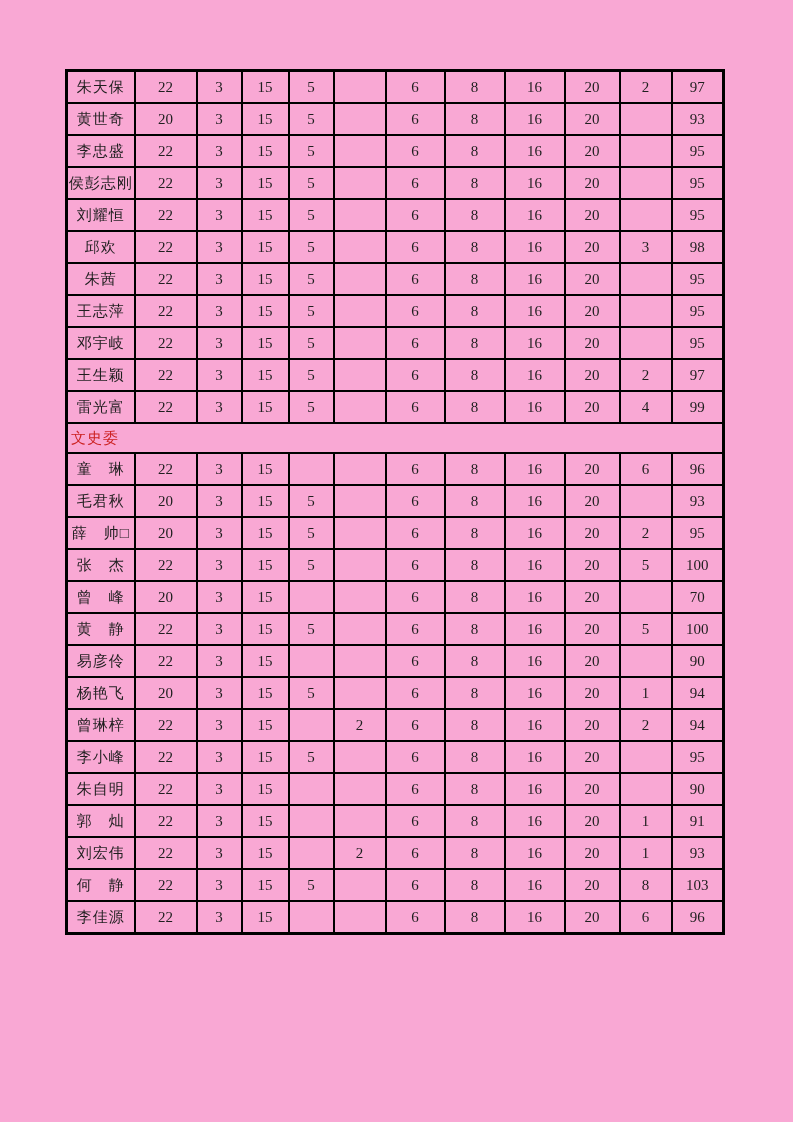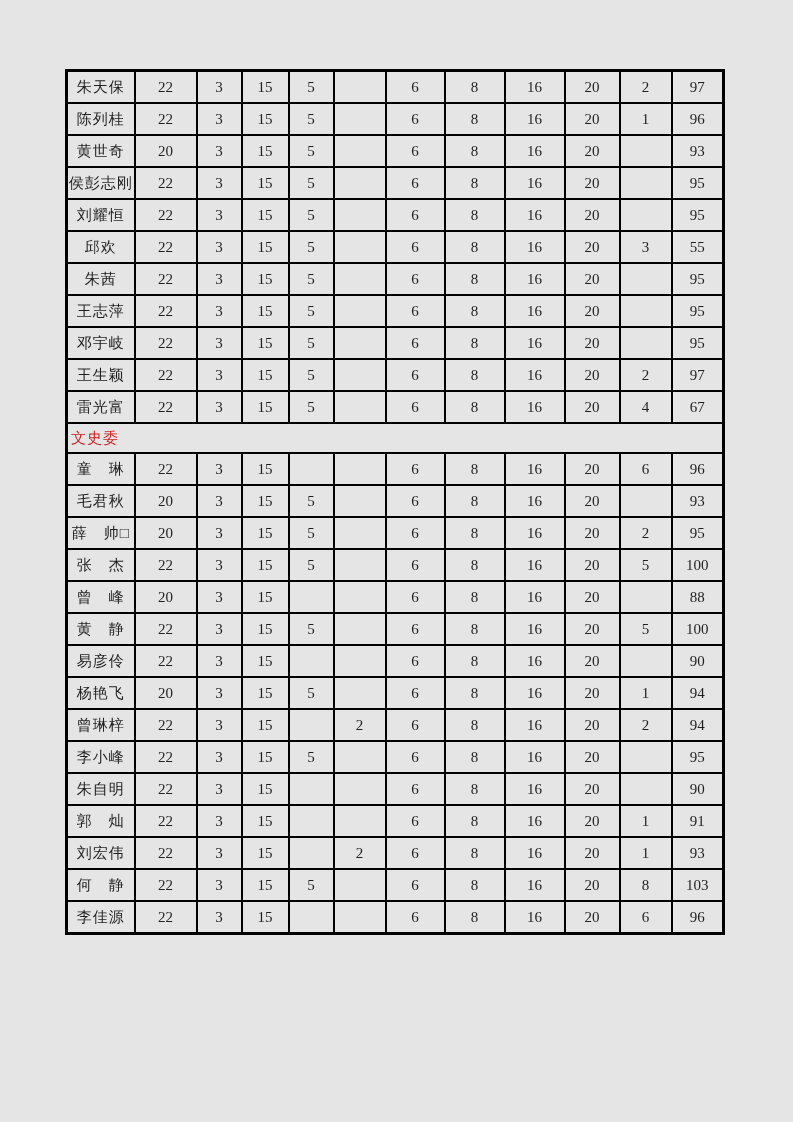--- a/index.html
+++ b/index.html
@@ -8,21 +8,21 @@
     background: #ffffff;
     width: 793px;
     height: 1122px;
     overflow: hidden;
     font-family: "Liberation Serif", "DejaVu Serif", serif;
   }
   .page {
     position: relative;
     width: 793px;
     height: 1122px;
-    background: #e5e5e5;
+    background: #f9a8d4;
   }
   table.score-table {
     position: absolute;
     left: 65px;
     top: 69px;
     width: 657px;
     border-collapse: collapse;
     table-layout: fixed;
   }
   table.score-table, table.score-table td {
@@ -84,48 +84,48 @@
           <td class="score-cell">5</td>
           <td class="score-cell"></td>
           <td class="score-cell">6</td>
           <td class="score-cell">8</td>
           <td class="score-cell">16</td>
           <td class="score-cell">20</td>
           <td class="score-cell">2</td>
           <td class="score-cell">97</td>
         </tr>
         <tr>
-          <td class="name-cell">陈列桂</td>
-          <td class="score-cell">22</td>
-          <td class="score-cell">3</td>
-          <td class="score-cell">15</td>
-          <td class="score-cell">5</td>
-          <td class="score-cell"></td>
-          <td class="score-cell">6</td>
-          <td class="score-cell">8</td>
-          <td class="score-cell">16</td>
-          <td class="score-cell">20</td>
-          <td class="score-cell">1</td>
-          <td class="score-cell">96</td>
-        </tr>
-        <tr>
           <td class="name-cell">黄世奇</td>
           <td class="score-cell">20</td>
           <td class="score-cell">3</td>
           <td class="score-cell">15</td>
           <td class="score-cell">5</td>
           <td class="score-cell"></td>
           <td class="score-cell">6</td>
           <td class="score-cell">8</td>
           <td class="score-cell">16</td>
           <td class="score-cell">20</td>
           <td class="score-cell"></td>
           <td class="score-cell">93</td>
         </tr>
         <tr>
+          <td class="name-cell">李忠盛</td>
+          <td class="score-cell">22</td>
+          <td class="score-cell">3</td>
+          <td class="score-cell">15</td>
+          <td class="score-cell">5</td>
+          <td class="score-cell"></td>
+          <td class="score-cell">6</td>
+          <td class="score-cell">8</td>
+          <td class="score-cell">16</td>
+          <td class="score-cell">20</td>
+          <td class="score-cell"></td>
+          <td class="score-cell">95</td>
+        </tr>
+        <tr>
           <td class="name-cell">侯彭志刚</td>
           <td class="score-cell">22</td>
           <td class="score-cell">3</td>
           <td class="score-cell">15</td>
           <td class="score-cell">5</td>
           <td class="score-cell"></td>
           <td class="score-cell">6</td>
           <td class="score-cell">8</td>
           <td class="score-cell">16</td>
           <td class="score-cell">20</td>
@@ -151,21 +151,21 @@
           <td class="score-cell">22</td>
           <td class="score-cell">3</td>
           <td class="score-cell">15</td>
           <td class="score-cell">5</td>
           <td class="score-cell"></td>
           <td class="score-cell">6</td>
           <td class="score-cell">8</td>
           <td class="score-cell">16</td>
           <td class="score-cell">20</td>
           <td class="score-cell">3</td>
-          <td class="score-cell">55</td>
+          <td class="score-cell">98</td>
         </tr>
         <tr>
           <td class="name-cell">朱茜</td>
           <td class="score-cell">22</td>
           <td class="score-cell">3</td>
           <td class="score-cell">15</td>
           <td class="score-cell">5</td>
           <td class="score-cell"></td>
           <td class="score-cell">6</td>
           <td class="score-cell">8</td>
@@ -221,21 +221,21 @@
           <td class="score-cell">22</td>
           <td class="score-cell">3</td>
           <td class="score-cell">15</td>
           <td class="score-cell">5</td>
           <td class="score-cell"></td>
           <td class="score-cell">6</td>
           <td class="score-cell">8</td>
           <td class="score-cell">16</td>
           <td class="score-cell">20</td>
           <td class="score-cell">4</td>
-          <td class="score-cell">67</td>
+          <td class="score-cell">99</td>
         </tr>
         <tr class="section-row">
           <td colspan="12" class="section-cell">文史委</td>
         </tr>
         <tr>
           <td class="name-cell">童　琳</td>
           <td class="score-cell">22</td>
           <td class="score-cell">3</td>
           <td class="score-cell">15</td>
           <td class="score-cell"></td>
@@ -294,21 +294,21 @@
           <td class="score-cell">20</td>
           <td class="score-cell">3</td>
           <td class="score-cell">15</td>
           <td class="score-cell"></td>
           <td class="score-cell"></td>
           <td class="score-cell">6</td>
           <td class="score-cell">8</td>
           <td class="score-cell">16</td>
           <td class="score-cell">20</td>
           <td class="score-cell"></td>
-          <td class="score-cell">88</td>
+          <td class="score-cell">70</td>
         </tr>
         <tr>
           <td class="name-cell">黄　静</td>
           <td class="score-cell">22</td>
           <td class="score-cell">3</td>
           <td class="score-cell">15</td>
           <td class="score-cell">5</td>
           <td class="score-cell"></td>
           <td class="score-cell">6</td>
           <td class="score-cell">8</td>

